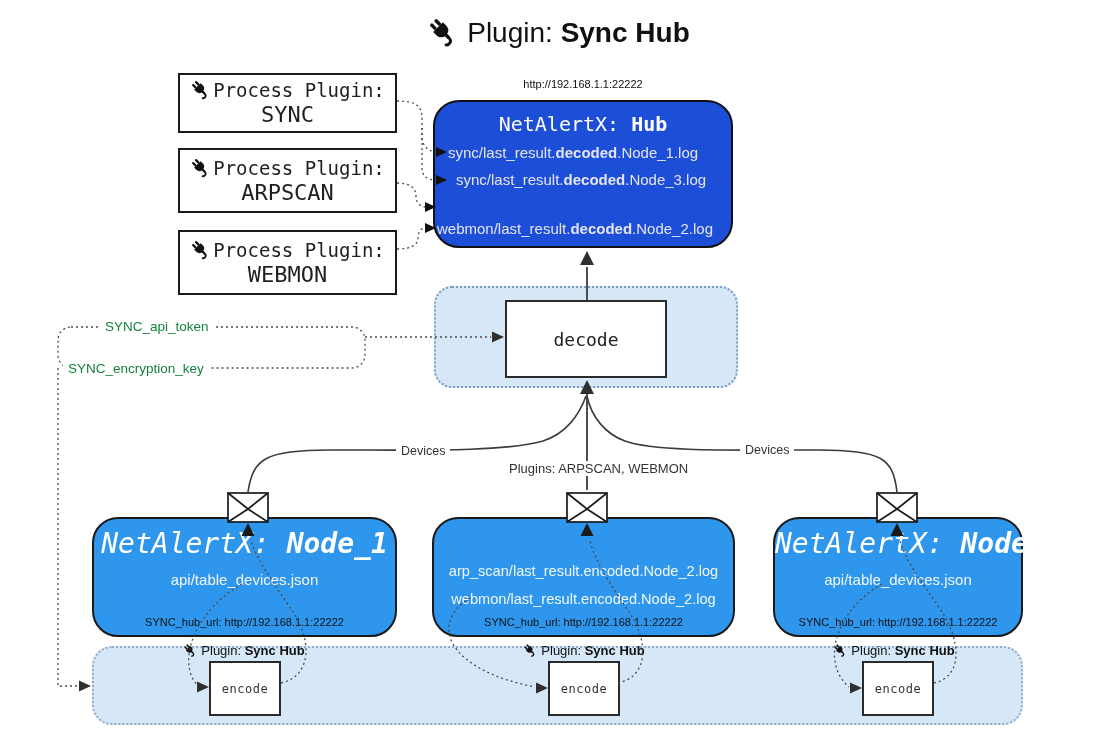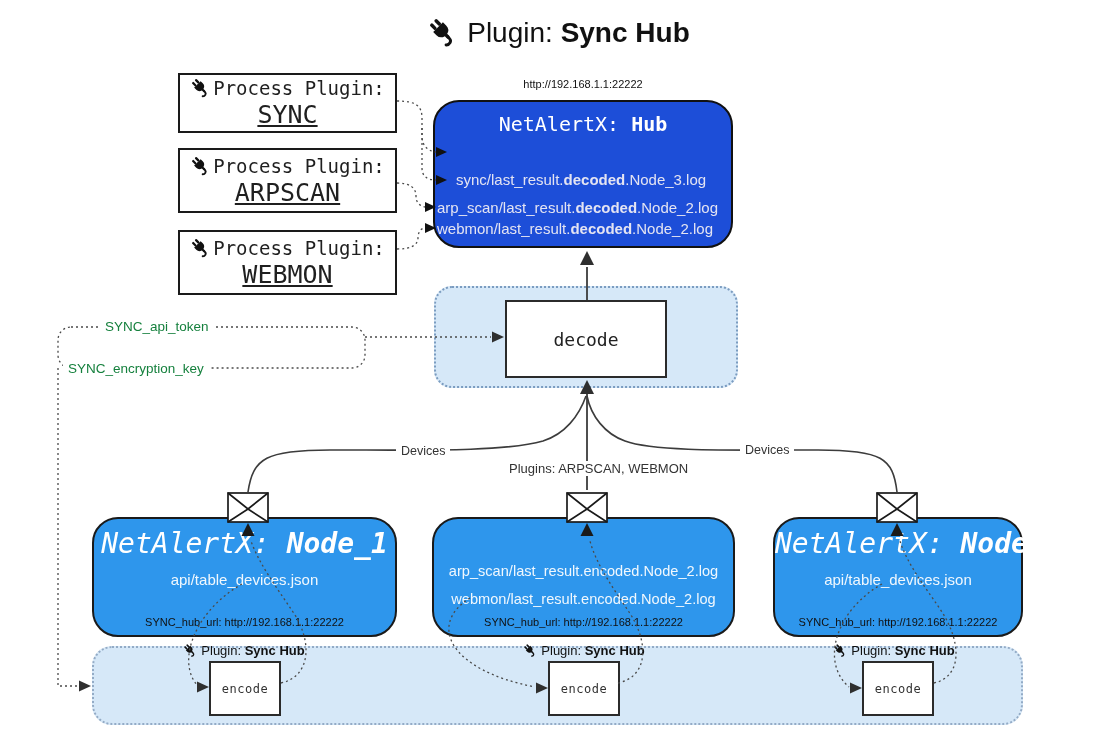--- a/index.html
+++ b/index.html
@@ -16,21 +16,21 @@
   .title{position:absolute;top:16px;left:0;width:100%;display:flex;justify-content:center;align-items:center;gap:7px;font-size:28px;color:#111;z-index:2;}
   .title b{font-weight:700;}
   .plug-lg{width:33px;height:33px;}
   .plug-md{width:22px;height:22px;}
   .plug-sm{width:15px;height:15px;}
 
   
   .pp{left:178px;width:219px;border:2px solid #1a1a1a;background:#fff;box-sizing:border-box;
       display:flex;flex-direction:column;align-items:center;justify-content:center;color:#1f1f1f;}
   .pp .row1{display:flex;align-items:center;gap:1px;font-size:19px;}
-  .pp .row2{font-size:25px;margin-top:1px;text-decoration:underline;}
+  .pp .row2{font-size:22px;margin-top:1px;}
   .pp1{top:73px;height:60px;} .pp2{top:148px;height:65px;} .pp3{top:230px;height:65px;}
 
   
   .hub-url{position:absolute;left:433px;top:78px;width:300px;text-align:center;font-size:11px;color:#111;z-index:2;}
   .hub{left:433px;top:100px;width:300px;height:148px;background:#1d4ed8;border:2px solid #111;
        border-radius:26px;box-sizing:border-box;}
   .hub-title{position:absolute;top:10px;width:100%;text-align:center;color:#fff;font-size:20px;}
   .hub-title b,.node-title b{font-weight:700;}
   .hub-log{position:absolute;color:#e4e4f2;font-size:15px;white-space:nowrap;}
   .hub-log b{font-weight:700;}
@@ -120,22 +120,22 @@
           <use href="#plug"></use>
         </svg>
       <span class="mono">Process Plugin:</span>
       </div>
     <div class="row2 mono">WEBMON</div>
   </div>
 
   <div class="hub-url">http://192.168.1.1:22222</div>
   <div class="box hub">
     <div class="hub-title mono"><span>NetAlertX: </span><b>Hub</b></div>
+    <div class="hub-log hl1"><span>sync/last_result.</span><b>decoded</b><span>.Node_1.log</span></div>
     <div class="hub-log hl2"><span>sync/last_result.</span><b>decoded</b><span>.Node_3.log</span></div>
-    <div class="hub-log hl3"><span>arp_scan/last_result.</span><b>decoded</b><span>.Node_2.log</span></div>
     <div class="hub-log hl4"><span>webmon/last_result.</span><b>decoded</b><span>.Node_2.log</span></div>
   </div>
 
   <div class="box decode-box mono">decode</div>
 
   <div class="box node node1">
     <div class="node-title mono"><span>NetAlertX: </span><b>Node_1</b></div>
     <div class="node-file nf-single">api/table_devices.json</div>
     <div class="node-url">SYNC_hub_url: http://192.168.1.1:22222</div>
   </div>

